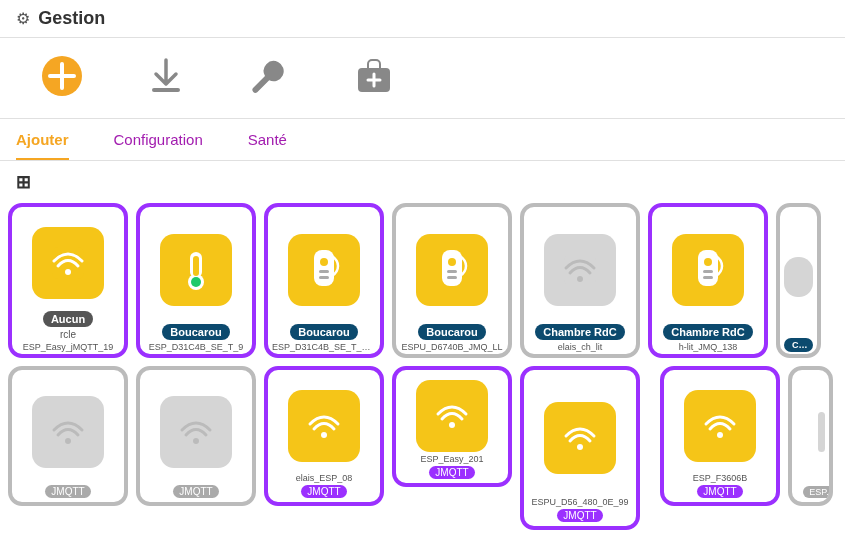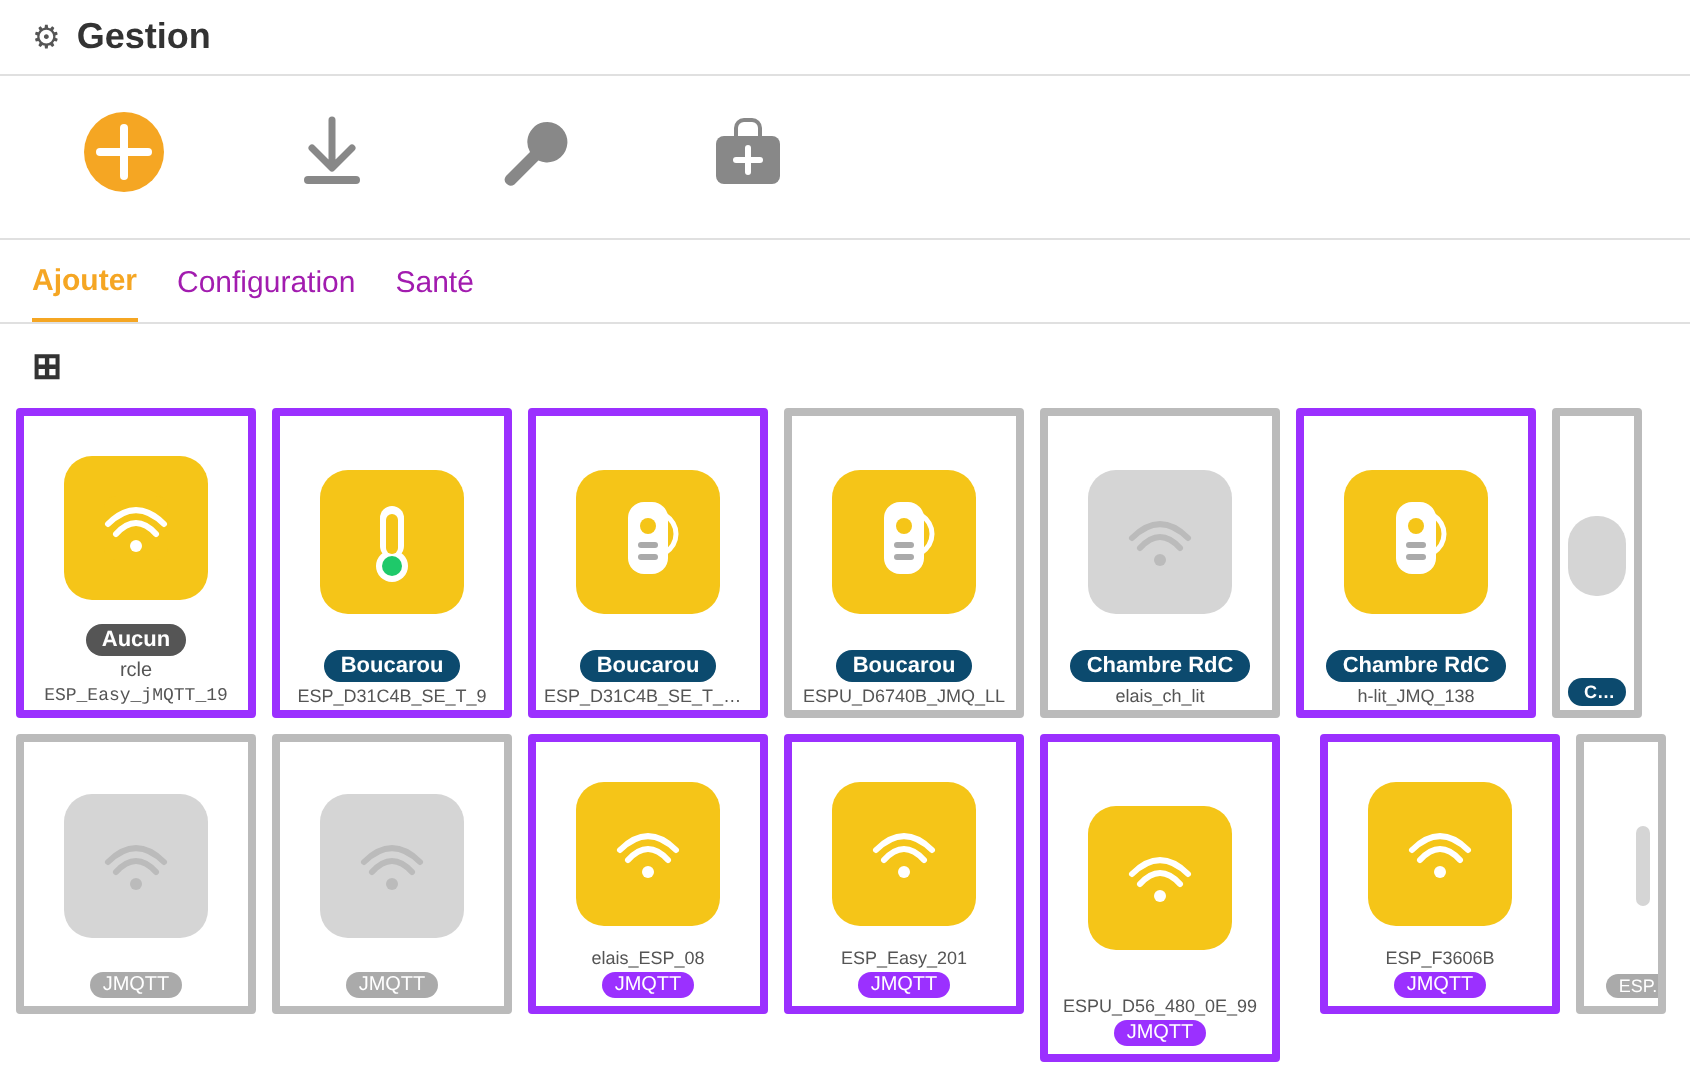--- a/index.html
+++ b/index.html
@@ -22,24 +22,23 @@
     .toolbar {
       display: flex;
       align-items: center;
       gap: 60px;
       padding: 16px 40px;
       border-bottom: 1px solid #e0e0e0;
     }
 
     .tabs {
       display: flex;
-      gap: 20px;
+      gap: 45px;
       padding: 12px 32px 0 16px;
       border-bottom: 1px solid #e0e0e0;
-      align-items: center;
     }
     .tab {
       padding-bottom: 10px;
       font-size: 15px;
       cursor: pointer;
       color: #a21caf;
     }
     .tab.active { color: #f5a623; font-weight: bold; border-bottom: 2px solid #f5a623; }
     .tab.active2 { color: #f5a623; font-weight: bold; border-bottom: 2px solid #f5a623; }
 
@@ -64,21 +63,21 @@
     .devices-row {
       display: flex;
       gap: 8px;
       flex-wrap: nowrap;
     }
 
     .device-card {
       width: 120px;
       min-width: 110px;
       height: 155px;
-      border-radius: 2px;
+      border-radius: 14px;
       border: 4px solid #9b30ff;
       display: flex;
       flex-direction: column;
       align-items: center;
       justify-content: space-between;
       padding: 8px 4px 0 4px;
       background: #fff;
       position: relative;
       overflow: hidden;
     }
@@ -207,21 +206,21 @@
           <svg viewBox="0 0 48 48" fill="none">
             <rect x="8" y="8" width="32" height="32" rx="6" fill="#f5c518"></rect>
             <path d="M10 22 Q24 8 38 22" stroke="white" stroke-width="3" fill="none" stroke-linecap="round"></path>
             <path d="M14 27 Q24 16 34 27" stroke="white" stroke-width="3" fill="none" stroke-linecap="round"></path>
             <circle cx="24" cy="33" r="3" fill="white"></circle>
           </svg>
         </div>
       </div>
       <div class="device-label-badge dark">Aucun</div>
       <div class="device-name">rcle</div>
-      <div class="device-name" style="font-size:9px;font-family:Liberation Mono, monospace;">ESP_Easy_jMQTT_19</div>
+      <div class="device-name" style="font-size:9px;">ESP_Easy_jMQTT_19</div>
     </div>
 
     <div class="device-card" style="border-color:#9b30ff;">
       <div class="device-icon-area">
         <div class="device-icon" style="background:#f5c518;">
           <svg viewBox="0 0 48 48" fill="none">
             <rect x="18" y="6" width="12" height="26" rx="6" fill="white"></rect>
             <circle cx="24" cy="36" r="8" fill="white"></circle>
             <rect x="21" y="10" width="6" height="20" rx="3" fill="#f5c518"></rect>
             <circle cx="24" cy="36" r="5" fill="#1ec96a"></circle>
@@ -340,21 +339,21 @@
             <path d="M10 22 Q24 8 38 22" stroke="white" stroke-width="3" fill="none" stroke-linecap="round"></path>
             <path d="M14 27 Q24 16 34 27" stroke="white" stroke-width="3" fill="none" stroke-linecap="round"></path>
             <circle cx="24" cy="33" r="3" fill="white"></circle>
           </svg>
         </div>
       </div>
       <div class="device-name" style="font-size:9px;">elais_ESP_08</div>
       <div class="mqtt-badge purple">JMQTT</div>
     </div>
 
-    <div class="device-card" style="border-color:#9b30ff;height:140px;">
+    <div class="device-card" style="border-color:#9b30ff;height:121px;">
       <div class="device-icon-area">
         <div class="device-icon" style="background:#f5c518;">
           <svg viewBox="0 0 48 48" fill="none">
             <path d="M10 22 Q24 8 38 22" stroke="white" stroke-width="3" fill="none" stroke-linecap="round"></path>
             <path d="M14 27 Q24 16 34 27" stroke="white" stroke-width="3" fill="none" stroke-linecap="round"></path>
             <circle cx="24" cy="33" r="3" fill="white"></circle>
           </svg>
         </div>
       </div>
       <div class="device-name" style="font-size:9px;">ESP_Easy_201</div>

